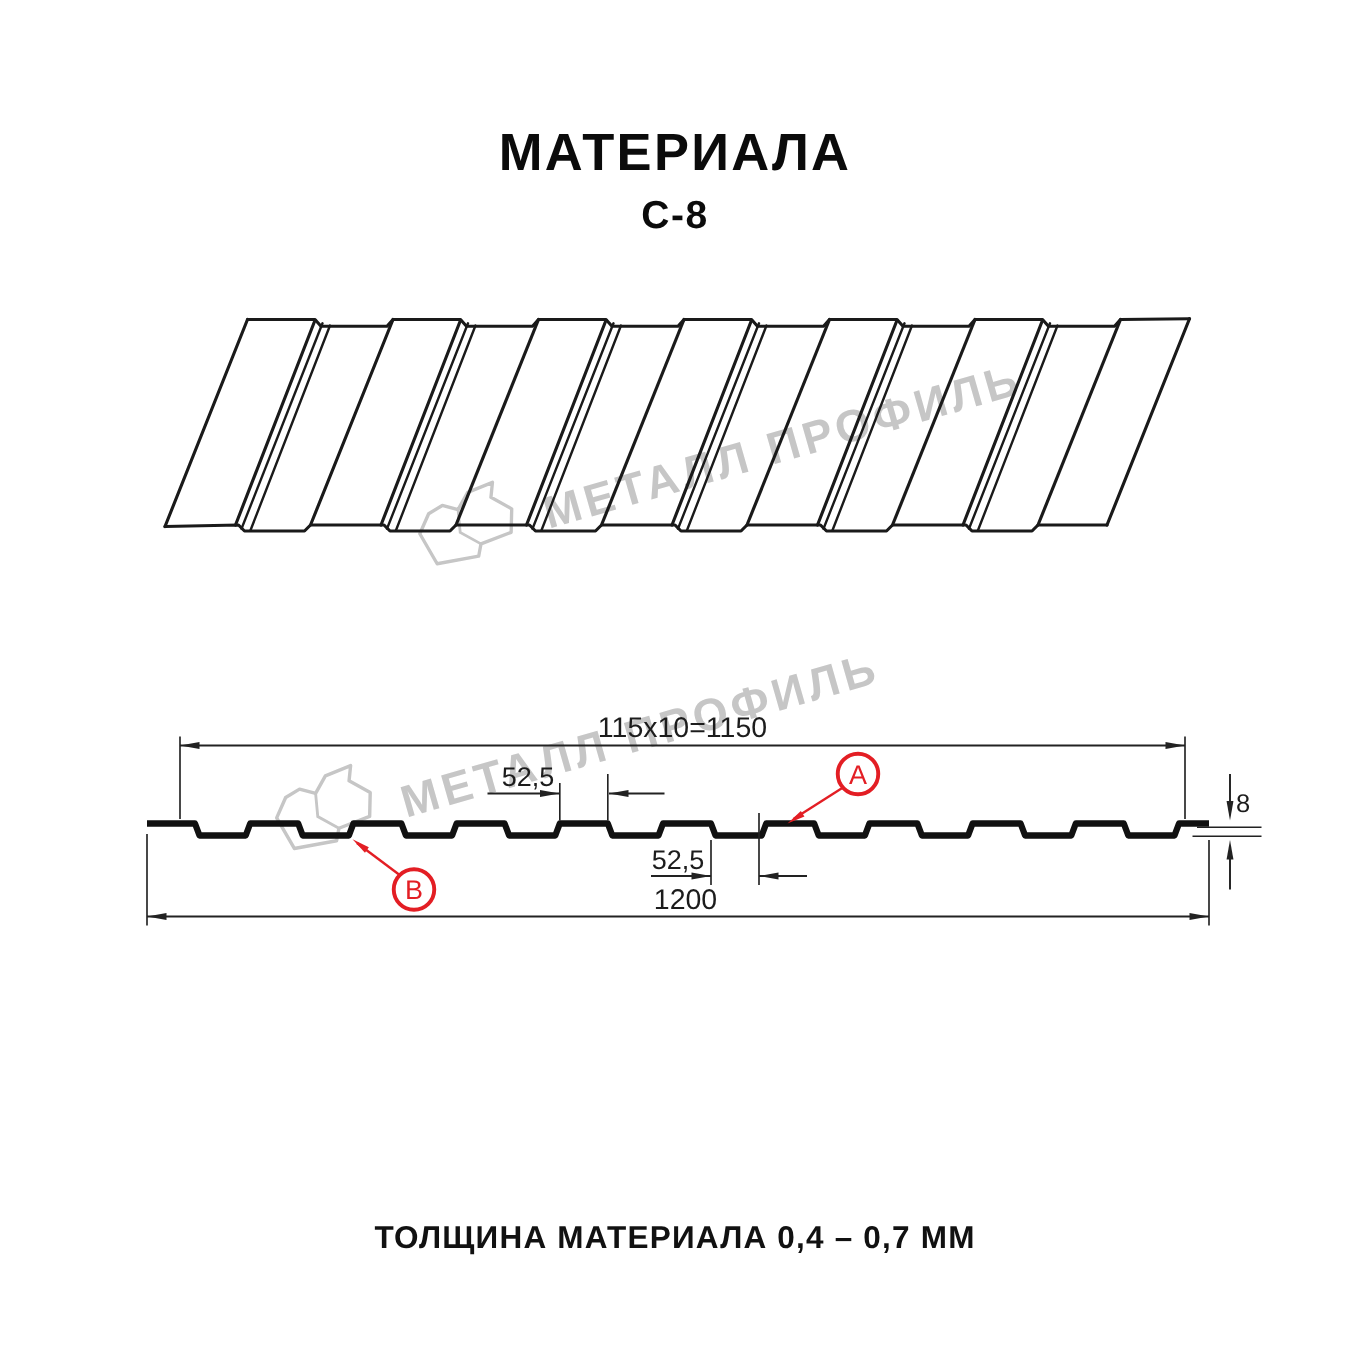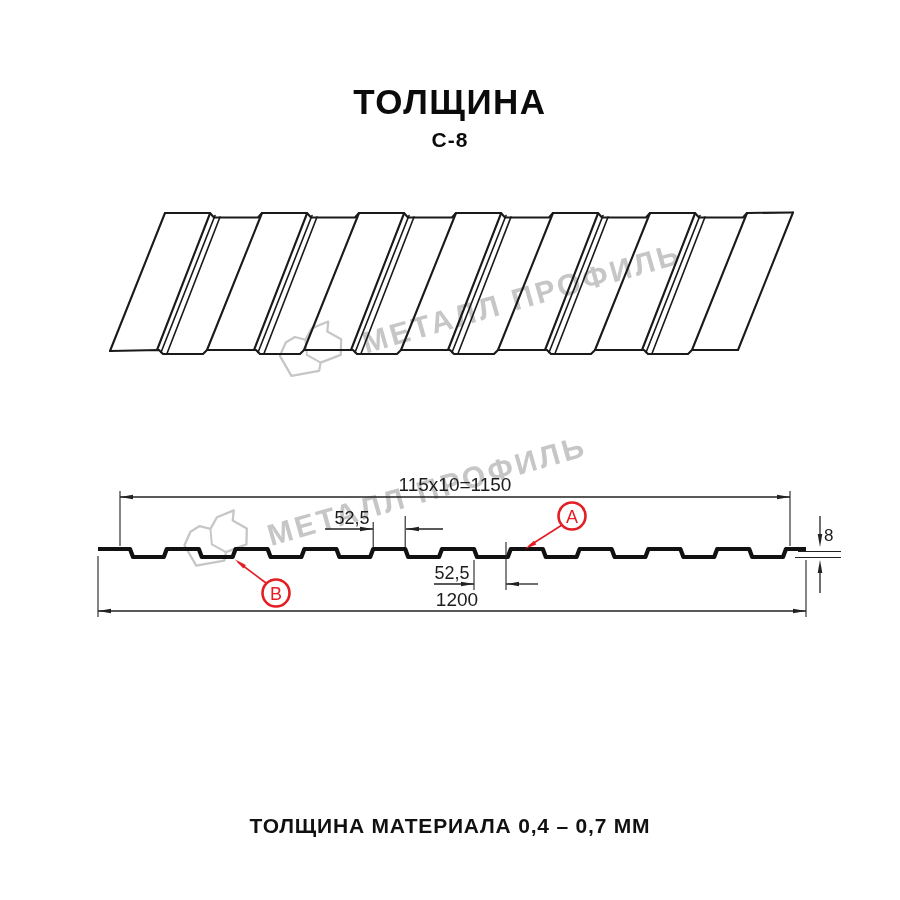--- a/index.html
+++ b/index.html
@@ -2,21 +2,21 @@
 <html><head>
 <meta charset="utf-8">
 <style>
   html,body{margin:0;padding:0;width:900px;height:900px;background:#ffffff;overflow:hidden;
             font-family:"Liberation Sans", sans-serif;}
   .stage{position:relative;width:900px;height:900px;}
 
   .title{position:absolute;left:0;right:0;top:82px;text-align:center;
          font-size:35px;font-weight:800;letter-spacing:1.5px;color:#0b0b0b;}
   .subtitle{position:absolute;left:0;right:0;top:128px;text-align:center;
-            font-size:21px;font-weight:700;letter-spacing:1px;color:#0b0b0b;}
+            font-size:26px;font-weight:700;letter-spacing:1px;color:#0b0b0b;}
   .footer-note{position:absolute;left:0;right:0;top:814px;text-align:center;
                font-size:21px;font-weight:600;letter-spacing:0.8px;color:#111;}
 
   .watermark{position:absolute;display:flex;align-items:flex-end;gap:9px;
              transform:rotate(-16deg);transform-origin:0 100%;z-index:1;pointer-events:none;}
   .watermark .wm-text{font-size:30px;font-weight:700;letter-spacing:3px;color:#c6c6c6;
                       white-space:nowrap;line-height:1;margin-bottom:8px;}
   .wm1{left:286px;top:334px;}
   .wm2{left:193px;top:520px;}
 
@@ -41,21 +41,21 @@
   </div>
 
   <div class="watermark wm2">
     <svg width="76" height="62" viewBox="0 0 80 60" style="position:static">
       <path d="M2,23 L12,11 L23,8 L33,14 L43,4 L62,2 L58,12 L70,24 L65,40 L42,42 L38,50 L8,47 Z" fill="#ffffff" stroke="#c6c6c6" stroke-width="2.4" stroke-linejoin="round"></path>
       <path d="M33,14 L30,30 L42,42" fill="none" stroke="#c6c6c6" stroke-width="2"></path>
     </svg>
     <span class="wm-text">МЕТАЛЛ ПРОФИЛЬ</span>
   </div>
 
-  <div class="title">ТОЛЩИНА</div>
+  <div class="title">МАТЕРИАЛА</div>
   <div class="subtitle">С-8</div>
 
   <svg class="sheet-svg" width="740" height="185" viewBox="80 190 740 185">
     <g fill="none" stroke="#1a1a1a" stroke-width="2.1" stroke-linejoin="round" stroke-linecap="round">
 
       <path d="M110,351 L159,350 L163,354 L203,354 L207,350 L256,350 L260,354 L300,354 L304,350
                L353,350 L357,354 L397,354 L401,350 L450,350 L454,354 L494,354 L498,350
                L547,350 L551,354 L591,354 L595,350 L644,350 L648,354 L688,354 L692,350 L738,350"></path>
 
       <path d="M165,213 L210,213 L214,217.5 L258,217.5 L262,213 L307,213 L311,217.5 L355,217.5

